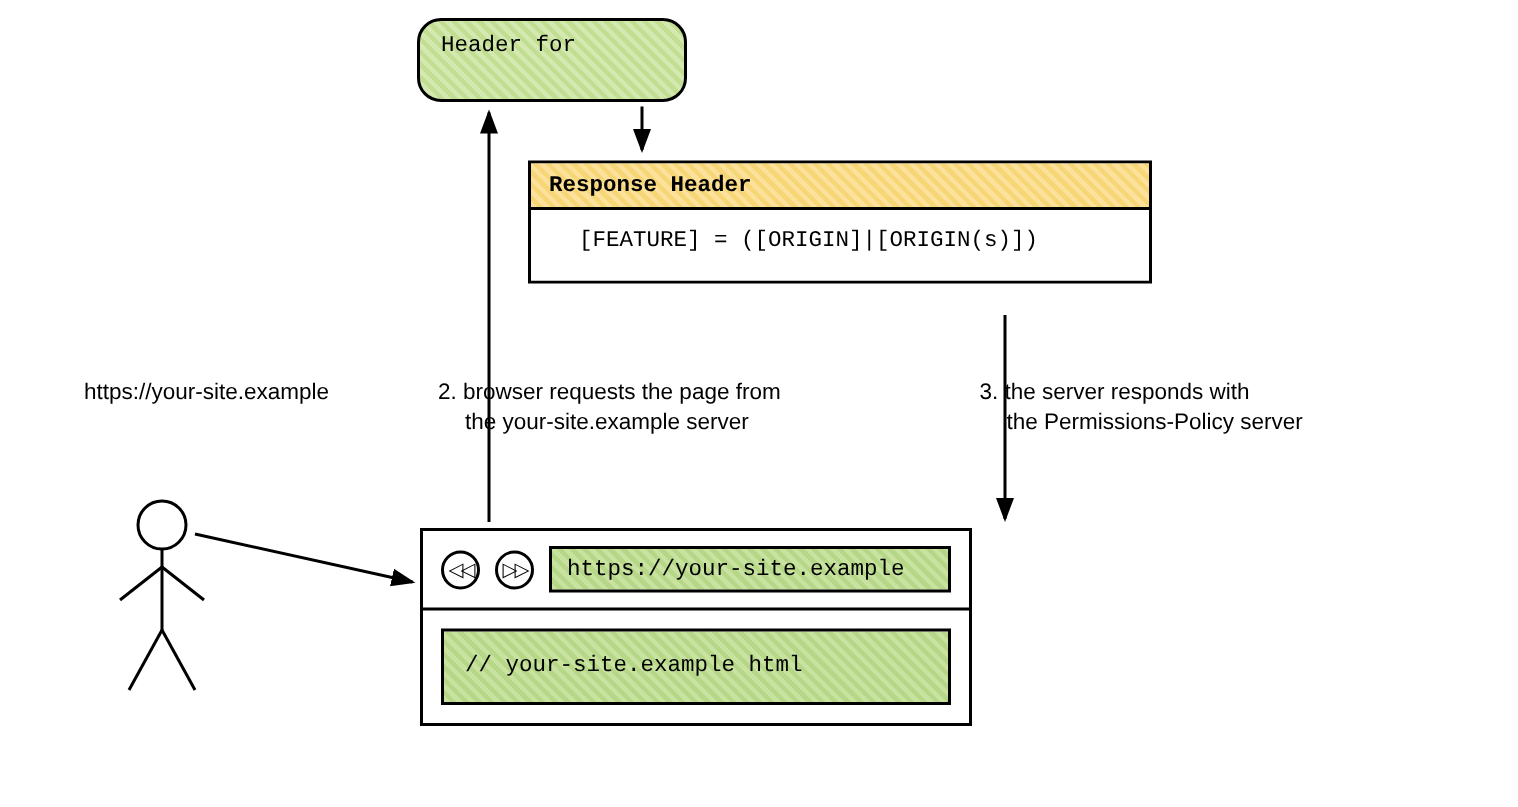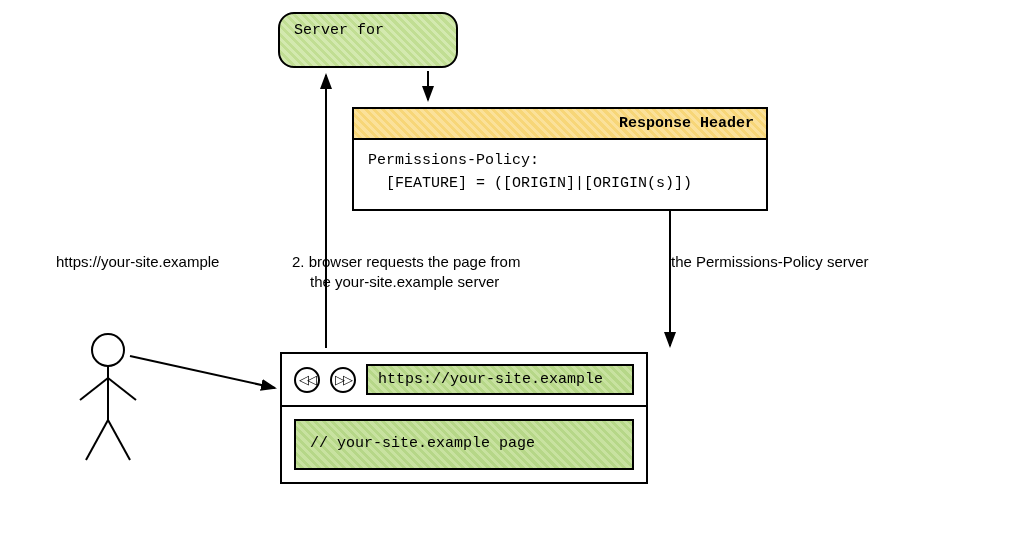--- a/index.html
+++ b/index.html
@@ -27,21 +27,20 @@
     position: absolute;
     left: 352px; top: 107px;
     width: 416px;
     border: 2px solid #000;
   }
   .response-header {
     background: repeating-linear-gradient(45deg, #fbe19a, #fbe19a 3px, #f7d678 3px, #f7d678 6px);
     border-bottom: 2px solid #000;
     padding: 6px 12px;
     font-weight: bold;
-    text-align: right;
   }
   .response-body {
     padding: 10px 14px 14px 14px;
     background: #fff;
     line-height: 1.5;
   }
   .step1 {
     position: absolute;
     left: 38px; top: 252px;
     width: 230px;
@@ -103,57 +102,57 @@
     position: absolute;
     left: 0; top: 0;
     width: 1012px; height: 538px;
     pointer-events: none;
   }
 </style>
 </head>
 <body>
 
 <div class="server-box mono">
-  <div>Server for</div>
+  <div>Header for</div>
 </div>
 
 <div class="response-box">
   <div class="response-header mono">Response Header</div>
   <div class="response-body mono">
-    <div>Permissions-Policy:</div>
     <div style="white-space:pre">  [FEATURE] = ([ORIGIN]|[ORIGIN(s)])</div>
   </div>
 </div>
 
 <div class="step1">
   <div style="padding-left:18px">https://your-site.example</div>
 </div>
 <div class="step2">
   <div>2. browser requests the page from</div>
   <div style="padding-left:18px">the your-site.example server</div>
 </div>
 <div class="step3">
+  <div>3. the server responds with</div>
   <div style="padding-left:18px">the Permissions-Policy server</div>
 </div>
 
 <div class="browser-box">
   <div class="browser-toolbar">
     <div class="nav-btn">
       <span>◁◁</span>
     </div>
     <div class="nav-btn">
       <span>▷▷</span>
     </div>
     <div class="url-bar mono">
       <span>https://your-site.example</span>
     </div>
   </div>
   <div class="browser-body">
     <div class="code-area mono">
-      <div>// your-site.example page</div>
+      <div>// your-site.example html</div>
     </div>
   </div>
 </div>
 
 <svg class="overlay" viewBox="0 0 1012 538">
   <defs>
     <marker id="ah" markerWidth="10" markerHeight="10" refX="7" refY="3" orient="auto">
       <path d="M0,0 L8,3 L0,6 Z" fill="#000"></path>
     </marker>
   </defs>

